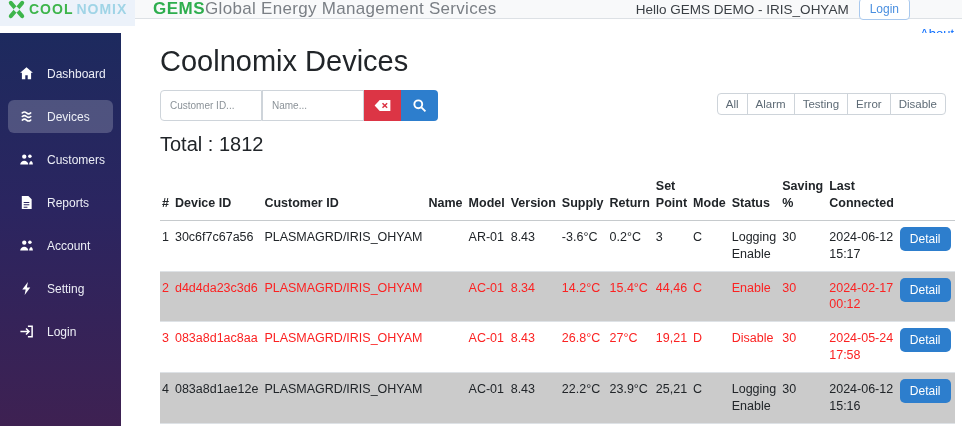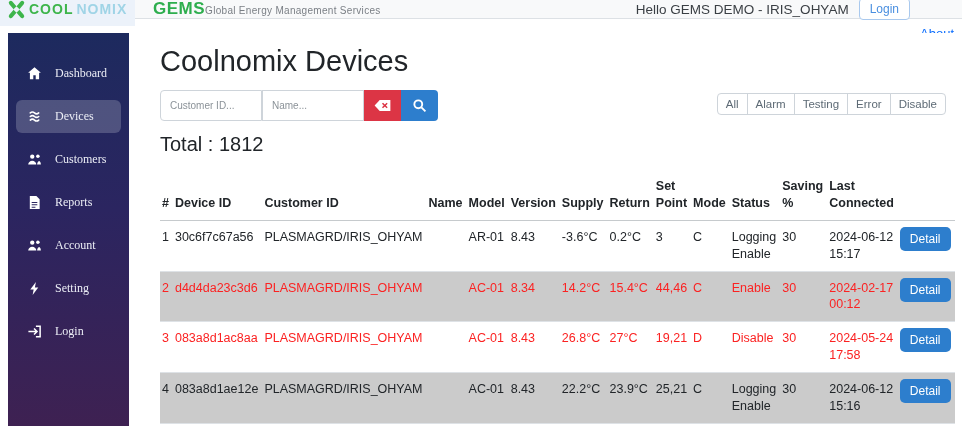--- a/index.html
+++ b/index.html
@@ -10,32 +10,32 @@
   .topbar { position:absolute; top:0; left:0; width:962px; height:19px;
             background:#f8f9fa; border-bottom:1px solid #dde1e5; display:flex; align-items:center; }
   .logo-cell { width:135px; height:33px; background:#ecf2fa; display:flex; align-items:center;
                padding-left:7px; gap:3px; flex:none; }
   .logo-x { width:19px; height:19px; flex:none; }
   .logo-word { font-weight:bold; font-size:14px; letter-spacing:1px; }
   .logo-cool { color:#3db54b; }
   .logo-nomix { color:#9fd4e6; }
   .brand-wrap { display:flex; align-items:baseline; padding-left:18px; }
   .brand { color:#2eae4e; font-weight:bold; font-size:17px; letter-spacing:.5px; }
-  .brand-sub { color:#7a7f85; font-size:10px; letter-spacing:.3px; }
+  .brand-sub { color:#7a7f85; font-size:17px; letter-spacing:.3px; }
   .topbar-right { margin-left:auto; display:flex; align-items:center; gap:10px; padding-right:8px; }
   .greeting { color:#3a3f44; font-size:13.5px; }
   .login-btn { background:#fff; border:1px solid #a9c9ee; color:#4a8fe0; font-size:12px;
                border-radius:4px; padding:3px 10px; cursor:pointer;
                font-family:"Liberation Sans", sans-serif; }
   .about-link { color:#0d6efd; font-size:13px; text-decoration:underline; cursor:pointer;margin-top:48px; }
 
   
-  .sidebar { position:absolute; top:33px; left:8px; width:121px; height:393px;
+  .sidebar { position:absolute; top:33px; left:0; width:121px; height:393px;
              background:linear-gradient(180deg,#1d2a5e 0%,#2b2560 45%,#3e2152 100%);
-             padding-top:24px;font-family:Liberation Serif, serif; }
+             padding-top:24px; }
   .side-item { display:flex; align-items:center; gap:13px; height:33px; margin:0 8px 10px 8px;
                padding-left:11px; border-radius:6px; cursor:pointer; }
   .side-item.active { background:rgba(255,255,255,0.20); }
   .side-icon { width:15px; height:15px; flex:none; display:flex; }
   .side-icon svg { width:15px; height:15px; }
   .side-label { color:#eceef6; font-size:12px; }
 
   
   .main { position:absolute; top:33px; left:135px; width:827px; height:393px;
           background:#fff; padding:12px 16px 0 25px; }

